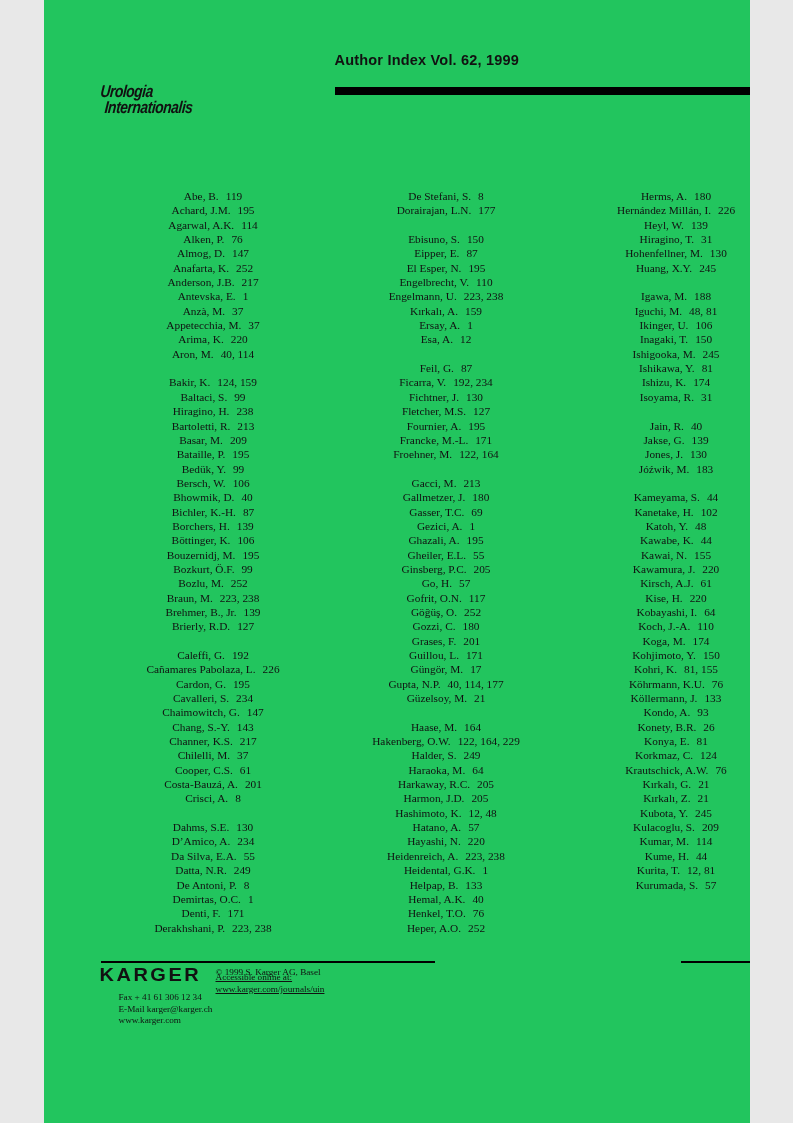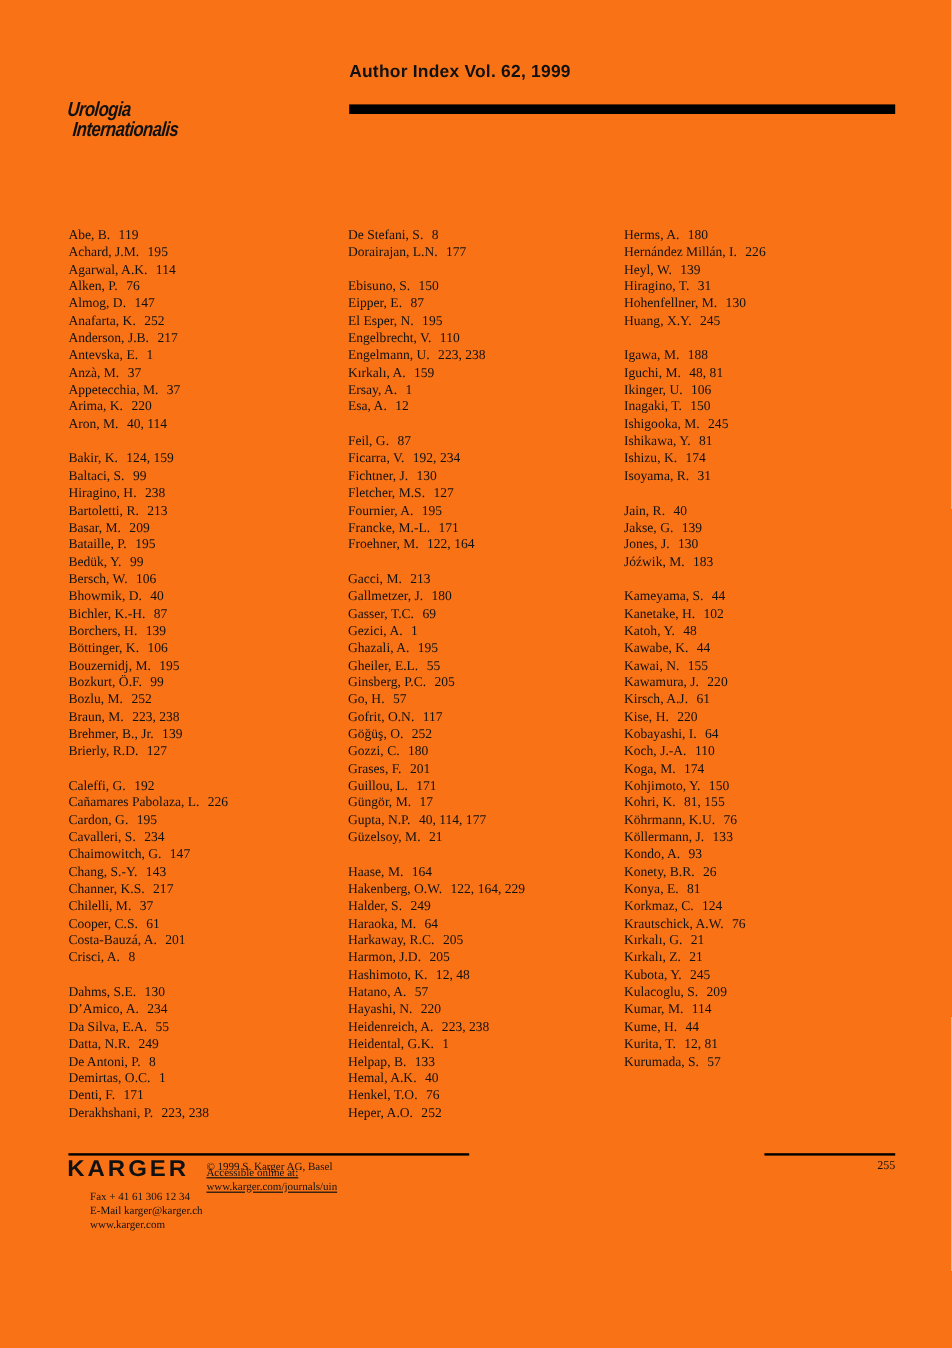--- a/index.html
+++ b/index.html
@@ -1,19 +1,19 @@
 <!DOCTYPE html>
 <html><head>
 <meta charset="utf-8">
 <style>
   html,body{margin:0;padding:0;background:#e8e8e8;}
   .page{
     position:relative;
-    width:793px;height:1123px;
-    background:#f97316;
+    width:706px;height:1123px;
+    background:#22c55e;
     font-family:"Liberation Serif", serif;
     color:#111;
     overflow:hidden;
     margin:0 auto;
   }
   .title{
     position:absolute;left:291px;top:52px;
     font-family:"Liberation Sans", sans-serif;
     font-weight:bold;font-size:14.5px;letter-spacing:0.2px;
     white-space:nowrap;
@@ -30,21 +30,21 @@
     letter-spacing:-0.6px;
     transform:scaleX(0.82) skewX(-6deg);
     transform-origin:left top;
     white-space:nowrap;
   }
   .logo .line2{margin-left:7px;}
   .col{
     position:absolute;top:189px;width:225px;
     font-size:11.3px;line-height:14.35px;
   }
-  .group{margin-bottom:14.35px;}
+  .group{margin-bottom:14.35px;text-align:center;}
   .group:last-child{margin-bottom:0;}
   .entry{white-space:nowrap;}
   .entry .pg{margin-left:7px;}
   .rule{position:absolute;background:#000;height:1.5px;top:961px;}
   .rule-left{left:57px;width:334px;}
   .rule-right{left:637px;width:109px;}
   .karger-logo{
     position:absolute;left:56px;top:964px;
     font-family:"Liberation Sans", sans-serif;
     font-weight:bold;font-size:20px;letter-spacing:2.5px;

